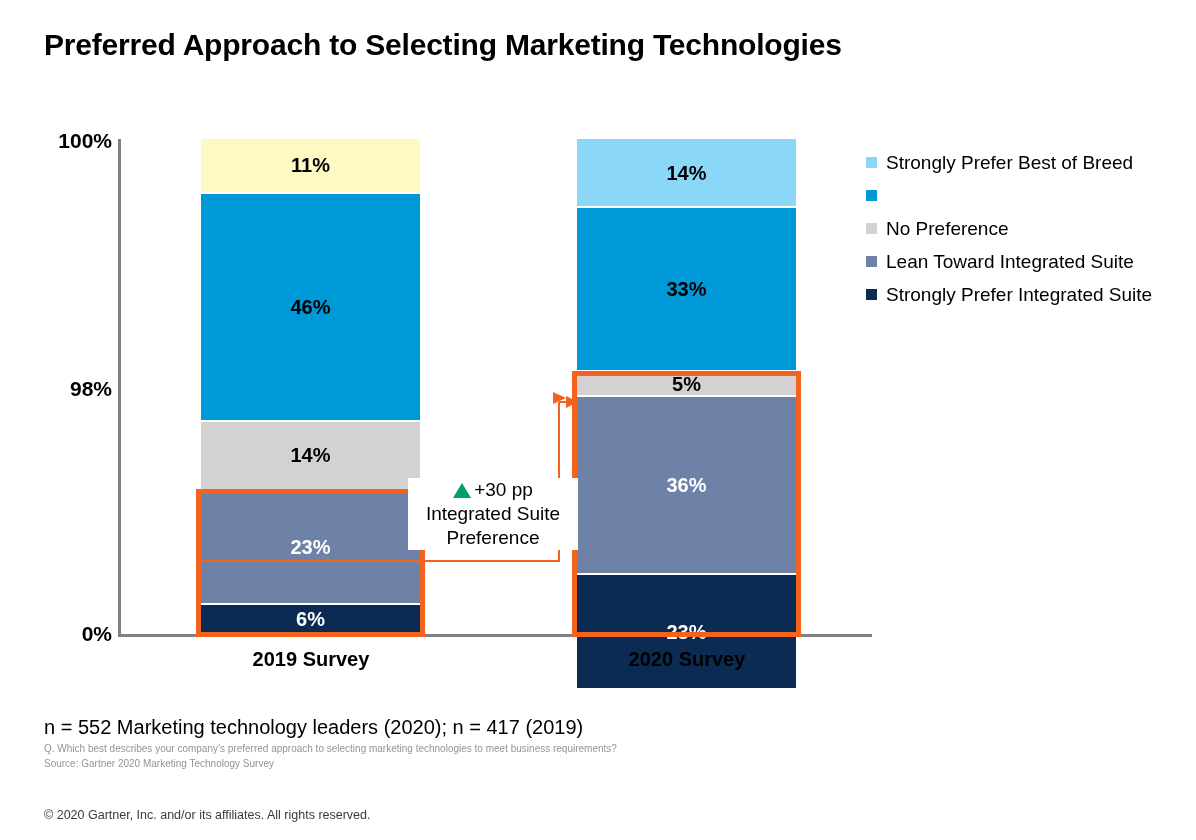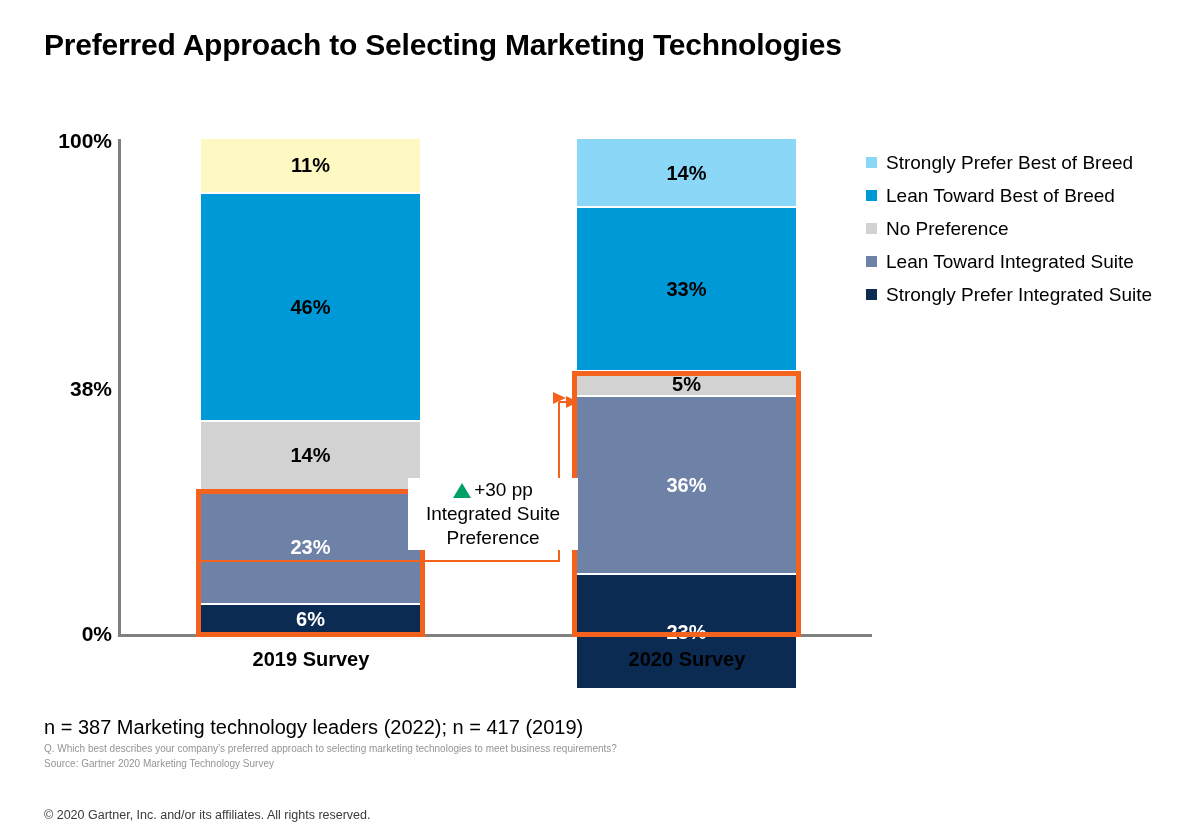--- a/index.html
+++ b/index.html
@@ -218,21 +218,21 @@
 
 <div id="chart-title">Preferred Approach to Selecting Marketing Technologies</div>
 
 <div id="plot-area">
 
   <div id="y-axis-line"></div>
   <div id="x-axis-line"></div>
 
   <div id="y-ticks">
     <div class="y-tick-label" style="top:129px;">100%</div>
-    <div class="y-tick-label" style="top:377px;">38%</div>
+    <div class="y-tick-label" style="top:377px;">98%</div>
     <div class="y-tick-label" style="top:622px;">0%</div>
   </div>
 
   <div class="bar-group" id="bar-2019">
     <div class="segment" style="top: 0px; height: 54.56px; background: #fef9c3; color: rgb(0, 0, 0); border-bottom: 2px solid rgb(255, 255, 255);">
         <span class="seg-label">11%</span>
       </div>
     <div class="segment" style="top: 54.56px; height: 228.16px; background: rgb(0, 153, 216); color: rgb(0, 0, 0); border-bottom: 2px solid rgb(255, 255, 255);">
         <span class="seg-label">46%</span>
       </div>
@@ -288,34 +288,33 @@
   <div class="cat-label" id="cat-2020">2020 Survey</div>
 </div>
 
 <div id="legend">
   <div class="legend-item">
     <span class="legend-swatch" style="background: rgb(139, 215, 248);"></span>
     <span class="legend-label">Strongly Prefer Best of Breed</span>
   </div>
   <div class="legend-item">
     <span class="legend-swatch" style="background: rgb(0, 153, 216);"></span>
-    <span class="legend-label">Lean Toward Best of Breed</span>
   </div>
   <div class="legend-item">
     <span class="legend-swatch" style="background: rgb(210, 210, 210);"></span>
     <span class="legend-label">No Preference</span>
   </div>
   <div class="legend-item">
     <span class="legend-swatch" style="background: rgb(110, 130, 168);"></span>
     <span class="legend-label">Lean Toward Integrated Suite</span>
   </div>
   <div class="legend-item">
     <span class="legend-swatch" style="background: rgb(12, 43, 83);"></span>
     <span class="legend-label">Strongly Prefer Integrated Suite</span>
   </div>
 </div>
 
 <div id="footnotes">
-  <div id="fn-n">n = 387 Marketing technology leaders (2022); n = 417 (2019)</div>
+  <div id="fn-n">n = 552 Marketing technology leaders (2020); n = 417 (2019)</div>
   <div id="fn-q">Q.  Which best describes your company’s preferred approach to selecting marketing technologies to meet business requirements?</div>
   <div id="fn-source">Source: Gartner 2020 Marketing Technology Survey</div>
 </div>
 <div id="copyright">© 2020 Gartner, Inc. and/or its affiliates. All rights reserved.</div>
 
 </body></html>

